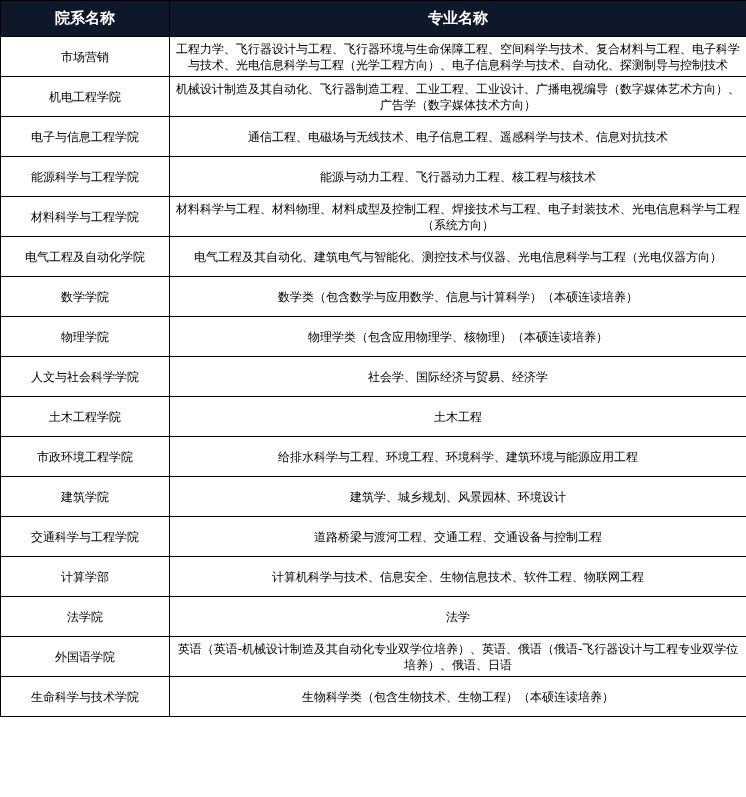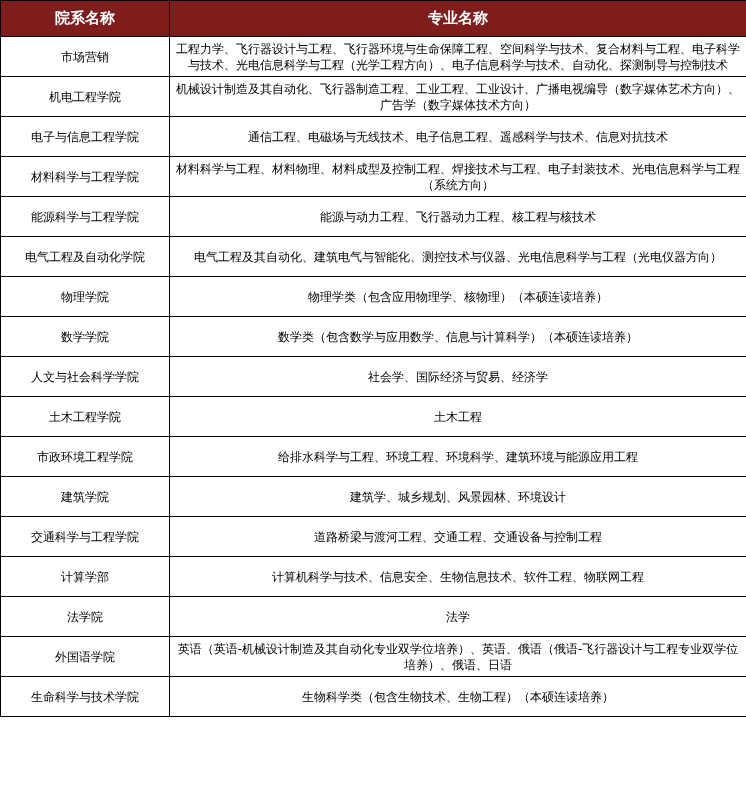--- a/index.html
+++ b/index.html
@@ -8,21 +8,21 @@
     border-collapse: collapse;
     width: 746px;
     table-layout: fixed;
     font-family: "DejaVu Sans", "Liberation Sans", sans-serif;
     font-size: 12px;
     color: #000;
   }
   col.c1 { width: 169px; }
   col.c2 { width: 577px; }
   th {
-    background: #7f1d1d;
+    background: #0f172a;
     color: #ffffff;
     font-size: 15px;
     font-weight: bold;
     height: 35px;
     border: 1px solid #000;
     text-align: center;
     padding: 0;
   }
   td {
     border: 1px solid #000;
@@ -57,38 +57,38 @@
       </tr>
     <tr>
         <td class="dept">机电工程学院</td>
         <td class="majors">机械设计制造及其自动化、飞行器制造工程、工业工程、工业设计、广播电视编导（数字媒体艺术方向）、广告学（数字媒体技术方向）</td>
       </tr>
     <tr>
         <td class="dept">电子与信息工程学院</td>
         <td class="majors">通信工程、电磁场与无线技术、电子信息工程、遥感科学与技术、信息对抗技术</td>
       </tr>
     <tr>
+        <td class="dept">能源科学与工程学院</td>
+        <td class="majors">能源与动力工程、飞行器动力工程、核工程与核技术</td>
+      </tr>
+    <tr>
         <td class="dept">材料科学与工程学院</td>
         <td class="majors">材料科学与工程、材料物理、材料成型及控制工程、焊接技术与工程、电子封装技术、光电信息科学与工程（系统方向）</td>
-      </tr>
-    <tr>
-        <td class="dept">能源科学与工程学院</td>
-        <td class="majors">能源与动力工程、飞行器动力工程、核工程与核技术</td>
       </tr>
     <tr>
         <td class="dept">电气工程及自动化学院</td>
         <td class="majors">电气工程及其自动化、建筑电气与智能化、测控技术与仪器、光电信息科学与工程（光电仪器方向）</td>
       </tr>
     <tr>
+        <td class="dept">数学学院</td>
+        <td class="majors">数学类（包含数学与应用数学、信息与计算科学）（本硕连读培养）</td>
+      </tr>
+    <tr>
         <td class="dept">物理学院</td>
         <td class="majors">物理学类（包含应用物理学、核物理）（本硕连读培养）</td>
-      </tr>
-    <tr>
-        <td class="dept">数学学院</td>
-        <td class="majors">数学类（包含数学与应用数学、信息与计算科学）（本硕连读培养）</td>
       </tr>
     <tr>
         <td class="dept">人文与社会科学学院</td>
         <td class="majors">社会学、国际经济与贸易、经济学</td>
       </tr>
     <tr>
         <td class="dept">土木工程学院</td>
         <td class="majors">土木工程</td>
       </tr>
     <tr>

